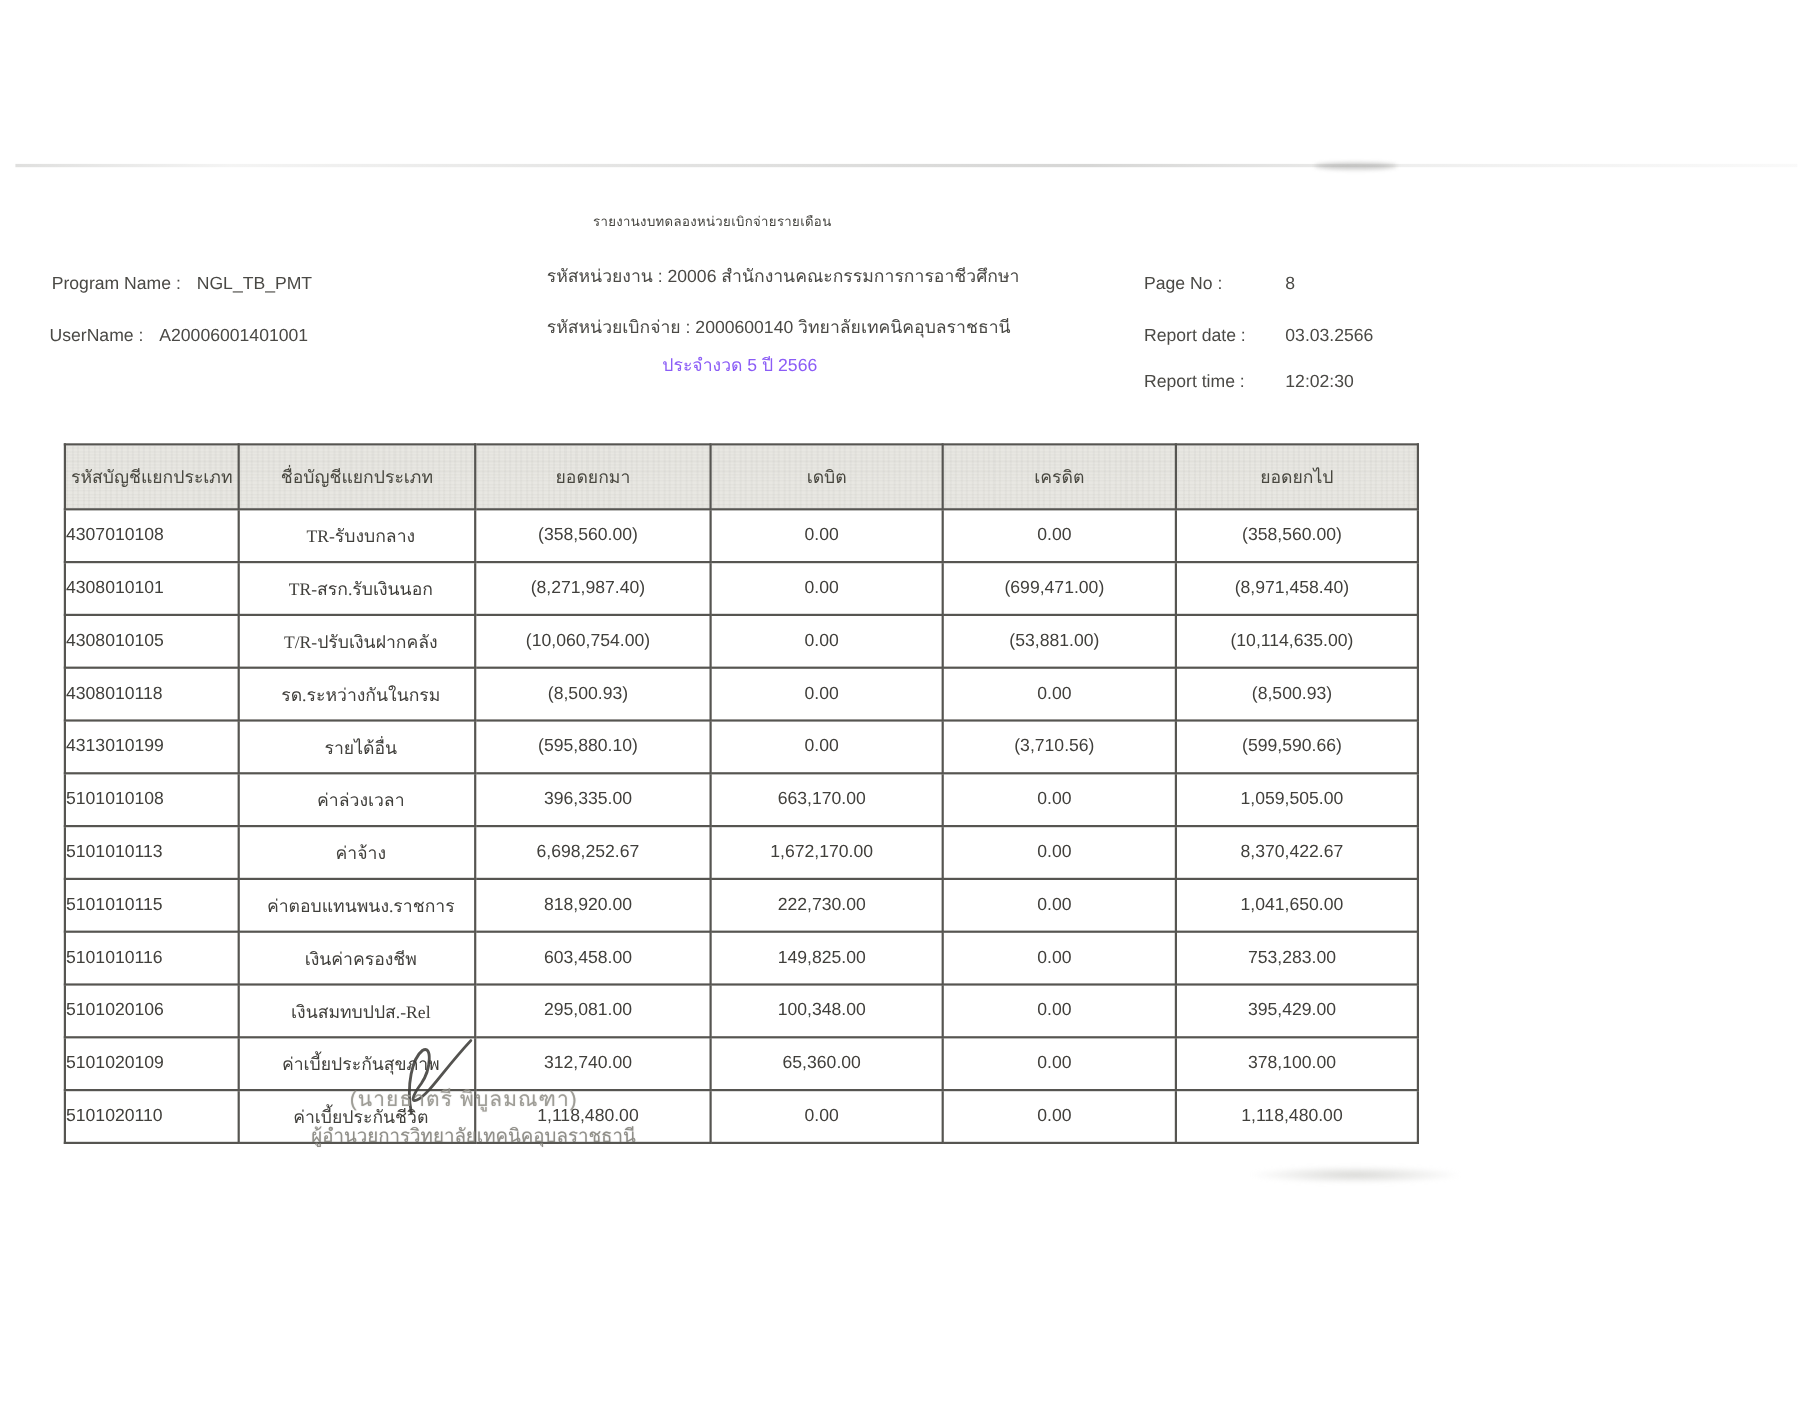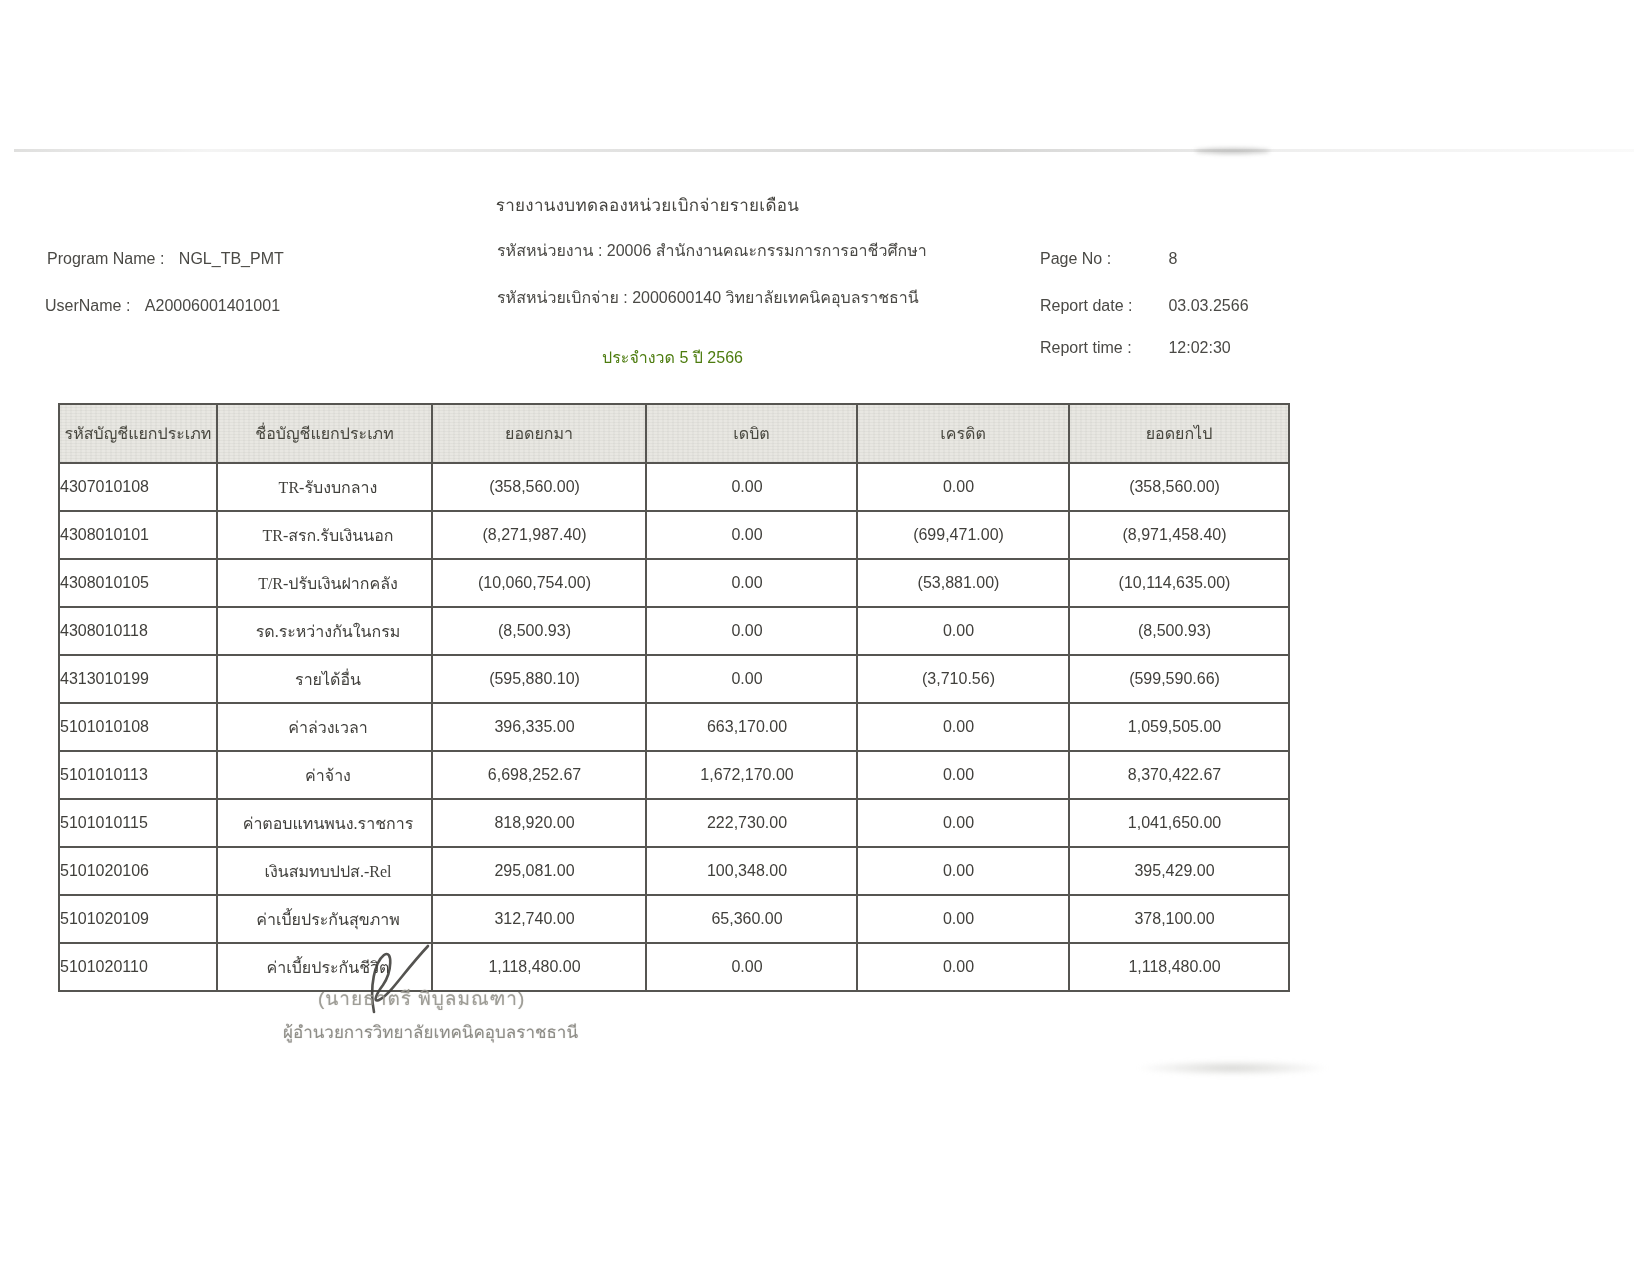--- a/index.html
+++ b/index.html
@@ -24,29 +24,29 @@
     background:rgba(110,110,106,0.35);filter:blur(2px);border-radius:50%;
   }
   .scan-smudge-bottom{
     position:absolute;left:1135px;top:1060px;width:195px;height:16px;
     background:radial-gradient(ellipse at center, rgba(185,185,180,0.55), rgba(185,185,180,0) 70%);
     filter:blur(2px);
   }
 
   .doc-title{
     position:absolute;left:0;top:191px;width:1295px;
-    text-align:center;font-size:17px;color:#45443f;letter-spacing:.3px;
+    text-align:center;font-size:12px;color:#45443f;letter-spacing:.3px;
   }
   .hdr{position:absolute;font-size:16px;color:#4a4945;white-space:nowrap;}
   .hdr .lbl{display:inline-block;margin-top:12px;}
   .hdr .val{display:inline-block;margin-left:10px;}
   .hdr-right .lbl{width:114px;}
   .period{
-    position:absolute;left:0;top:345px;width:1345px;
-    text-align:center;font-size:16px;color:#4d7c0f;
+    position:absolute;left:0;top:319px;width:1345px;
+    text-align:center;font-size:16px;color:#8b5cf6;
   }
 
   
   table.tb{
     position:absolute;left:38px;top:403px;
     border-collapse:collapse;table-layout:fixed;
     width:1230px;
     font-size:16px;color:#403f3b;margin-left:20px;
   }
   table.tb th, table.tb td{
@@ -209,20 +209,28 @@
 
     <tr>
       <td class="c-code">5101010115</td>
       <td class="c-name">ค่าตอบแทนพนง.ราชการ</td>
       <td class="c-num">818,920.00</td>
       <td class="c-num">222,730.00</td>
       <td class="c-num">0.00</td>
       <td class="c-num">1,041,650.00</td>
     </tr>
 
+    <tr>
+      <td class="c-code">5101010116</td>
+      <td class="c-name">เงินค่าครองชีพ</td>
+      <td class="c-num">603,458.00</td>
+      <td class="c-num">149,825.00</td>
+      <td class="c-num">0.00</td>
+      <td class="c-num">753,283.00</td>
+    </tr>
 
     <tr>
       <td class="c-code">5101020106</td>
       <td class="c-name">เงินสมทบปปส.-Rel</td>
       <td class="c-num">295,081.00</td>
       <td class="c-num">100,348.00</td>
       <td class="c-num">0.00</td>
       <td class="c-num">395,429.00</td>
     </tr>
 

